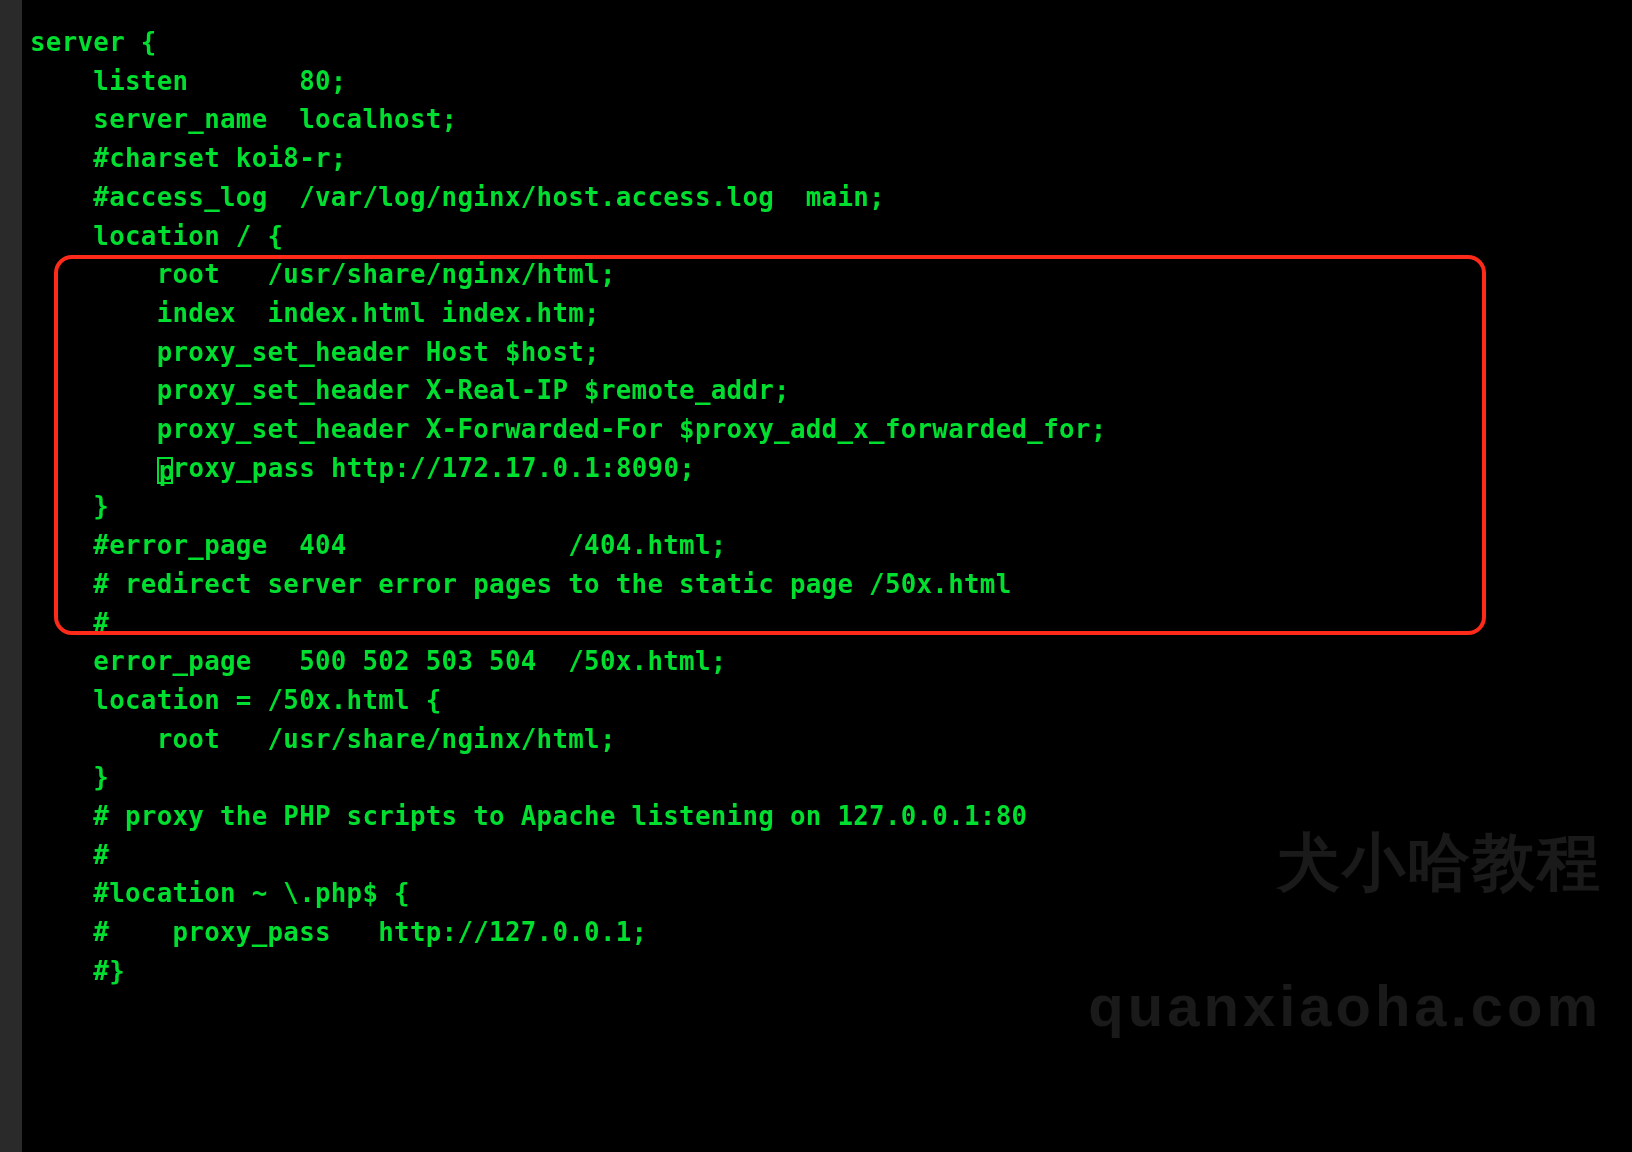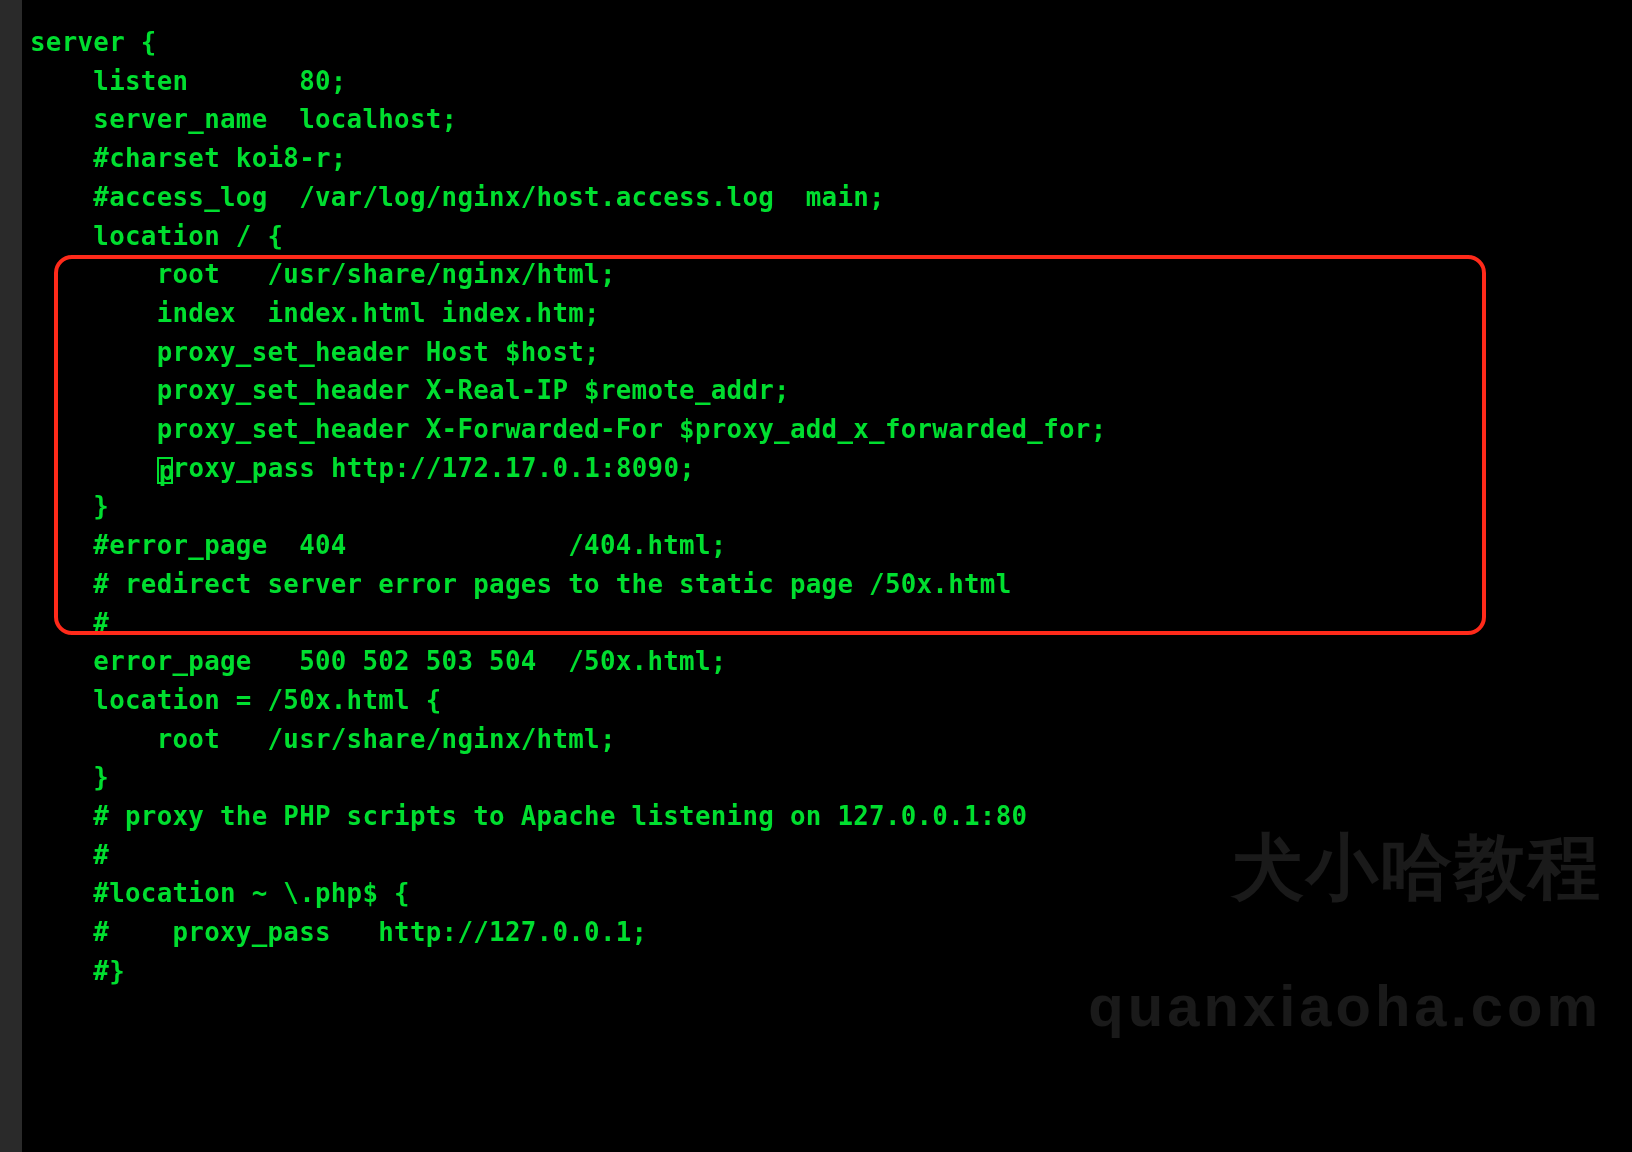--- a/index.html
+++ b/index.html
@@ -54,21 +54,21 @@
   .watermark {
     position: absolute;
     right: 30px;
     font-family: "PingFang SC","Microsoft YaHei","Helvetica Neue",sans-serif;
     color: #1a1a1a;
     font-weight: 700;
     pointer-events: none;
     user-select: none;
     letter-spacing: 2px;
   }
-  .wm1 { top: 820px; font-size: 72px; }
+  .wm1 { top: 820px; font-size: 63px; }
   .wm2 { top: 972px; font-size: 58px; letter-spacing: 4px; }
 </style>
 </head>
 <body>
 
 <div class="editor">
   <div class="gutter"></div>
 
   <div class="watermark wm1">犬小哈教程</div>
   <div class="watermark wm2">quanxiaoha.com</div>

